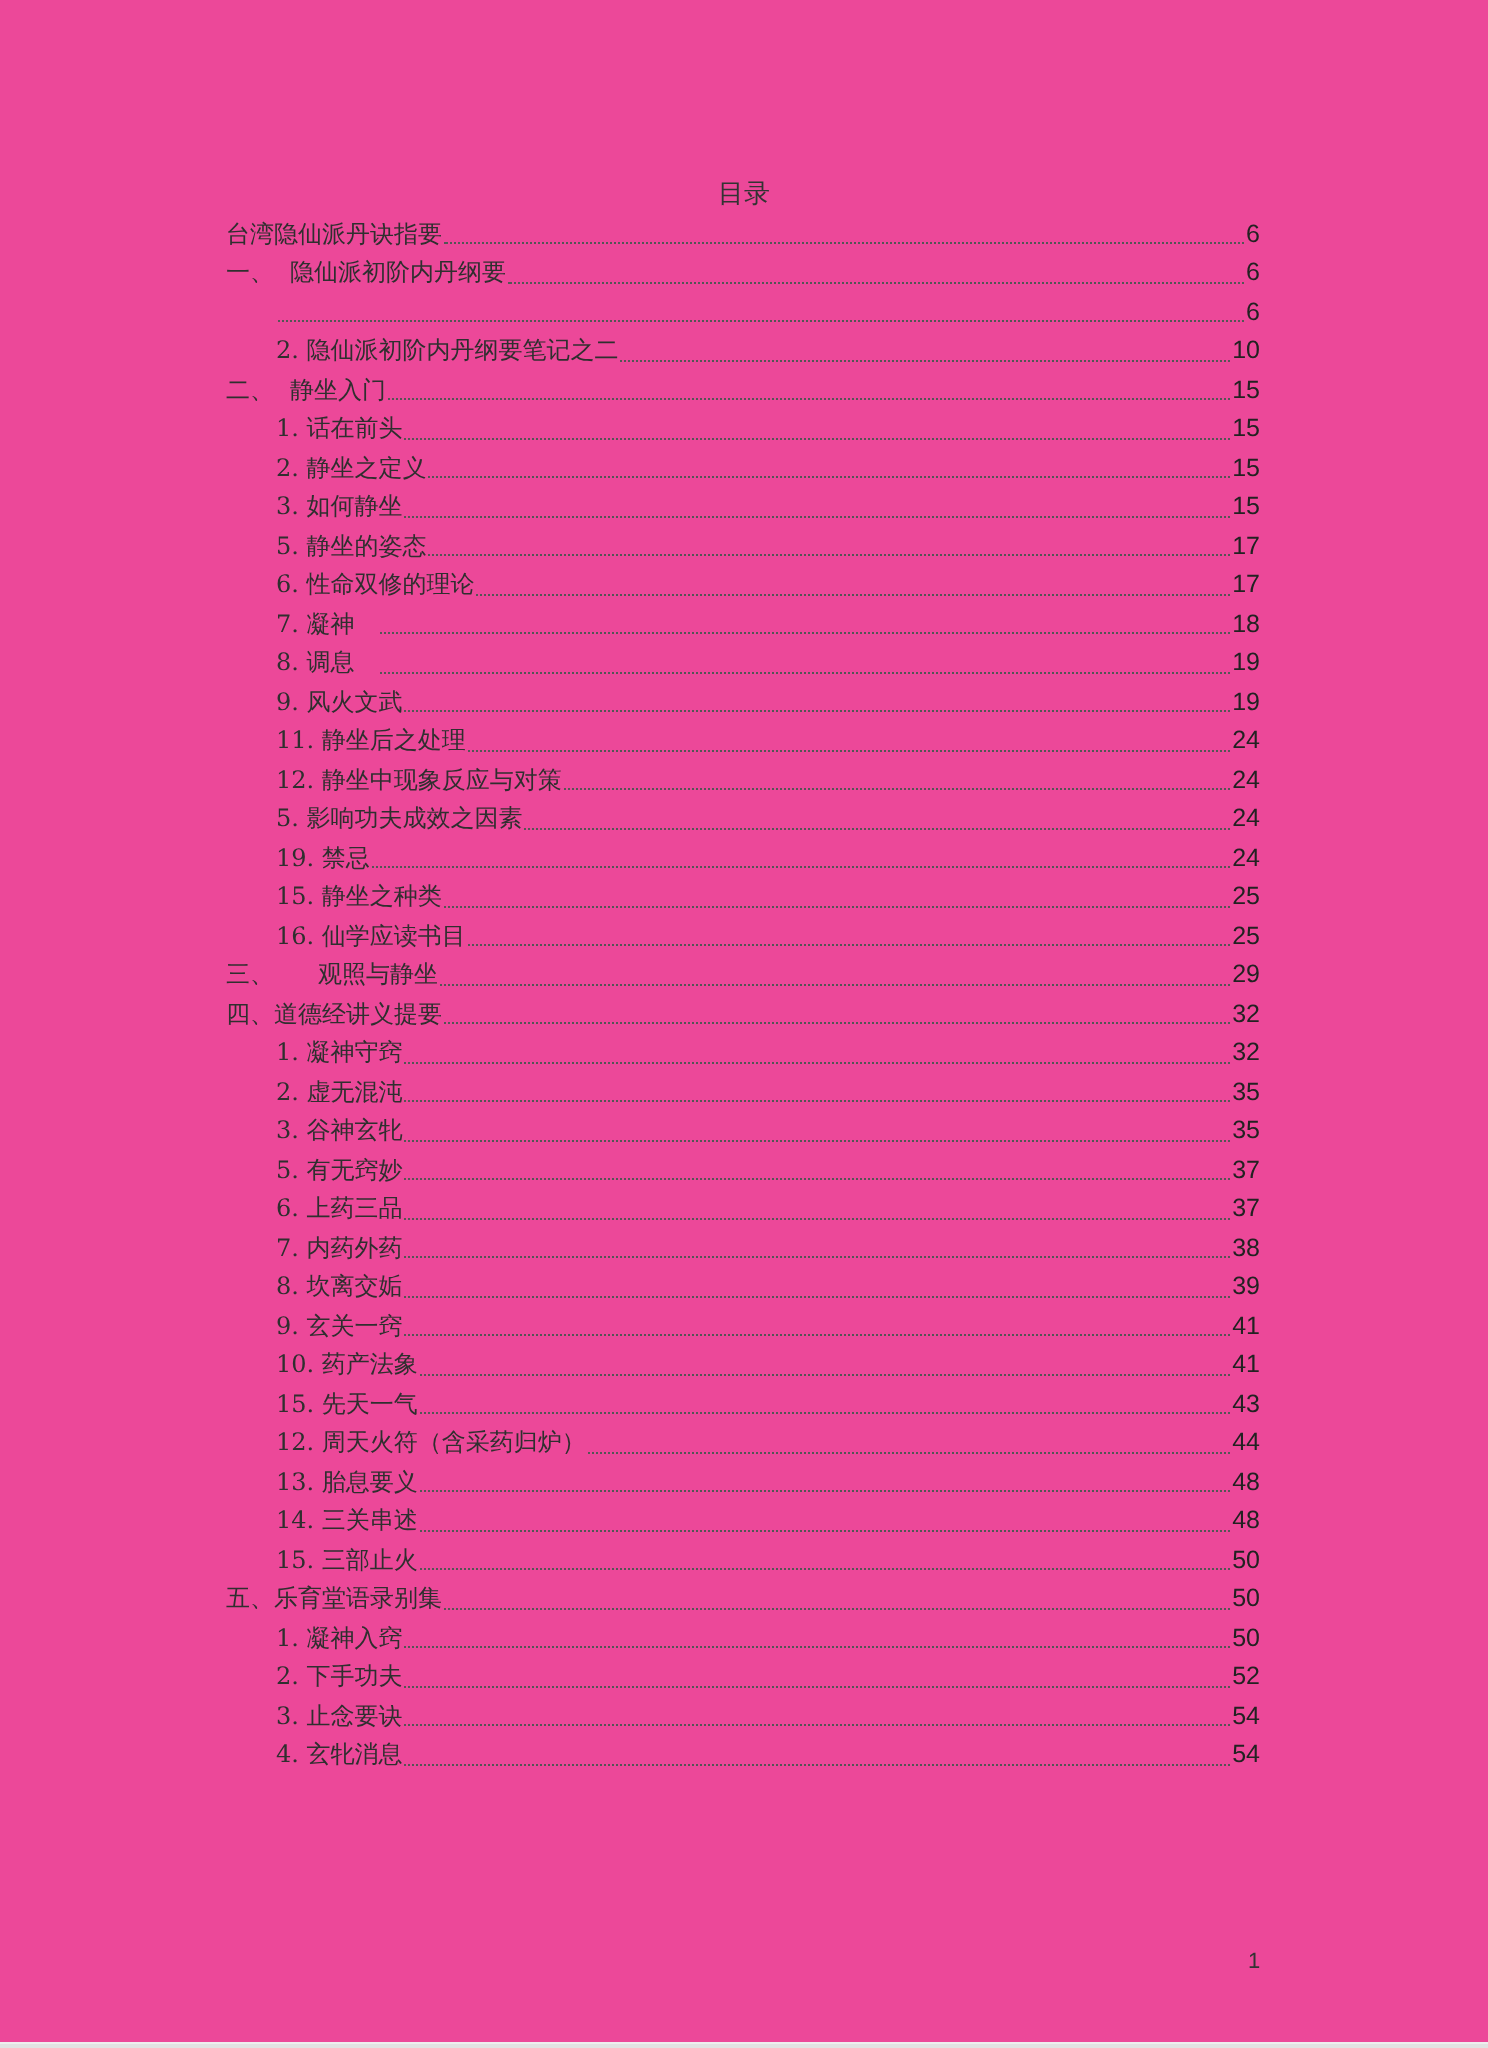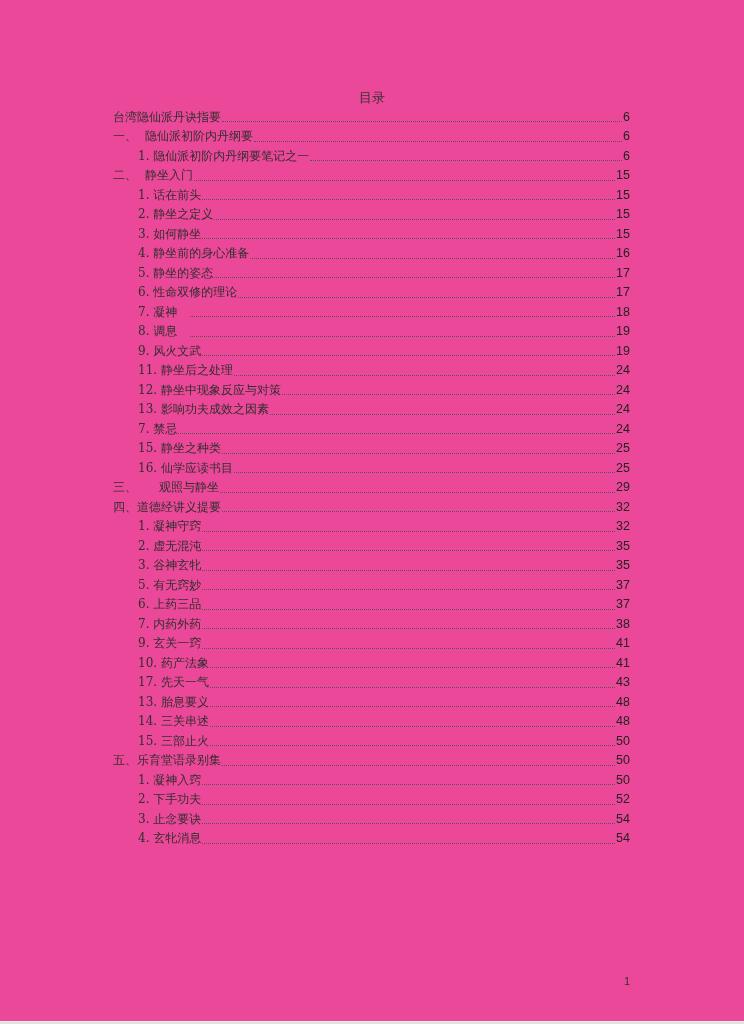--- a/index.html
+++ b/index.html
@@ -101,23 +101,27 @@
       <span class="dots"></span>
       <span class="page-num">6</span>
     </li>
     <li class="toc-row l1">
       <span class="num">一、</span>
       <span class="label">隐仙派初阶内丹纲要</span>
       <span class="dots"></span>
       <span class="page-num">6</span>
     </li>
     <li class="toc-row l2">
-      <span class="label">1. 隐仙派初阶内丹纲要笔记之一</span>
       <span class="dots"></span>
       <span class="page-num">6</span>
+    </li>
+    <li class="toc-row l2">
+      <span class="label">2. 隐仙派初阶内丹纲要笔记之二</span>
+      <span class="dots"></span>
+      <span class="page-num">10</span>
     </li>
     <li class="toc-row l1">
       <span class="num">二、</span>
       <span class="label">静坐入门</span>
       <span class="dots"></span>
       <span class="page-num">15</span>
     </li>
     <li class="toc-row l2">
       <span class="label">1. 话在前头</span>
       <span class="dots"></span>
@@ -127,25 +131,20 @@
       <span class="label">2. 静坐之定义</span>
       <span class="dots"></span>
       <span class="page-num">15</span>
     </li>
     <li class="toc-row l2">
       <span class="label">3. 如何静坐</span>
       <span class="dots"></span>
       <span class="page-num">15</span>
     </li>
     <li class="toc-row l2">
-      <span class="label">4. 静坐前的身心准备</span>
-      <span class="dots"></span>
-      <span class="page-num">16</span>
-    </li>
-    <li class="toc-row l2">
       <span class="label">5. 静坐的姿态</span>
       <span class="dots"></span>
       <span class="page-num">17</span>
     </li>
     <li class="toc-row l2">
       <span class="label">6. 性命双修的理论</span>
       <span class="dots"></span>
       <span class="page-num">17</span>
     </li>
     <li class="toc-row l2">
@@ -167,26 +166,26 @@
       <span class="label">11. 静坐后之处理</span>
       <span class="dots"></span>
       <span class="page-num">24</span>
     </li>
     <li class="toc-row l2">
       <span class="label">12. 静坐中现象反应与对策</span>
       <span class="dots"></span>
       <span class="page-num">24</span>
     </li>
     <li class="toc-row l2">
-      <span class="label">13. 影响功夫成效之因素</span>
+      <span class="label">5. 影响功夫成效之因素</span>
       <span class="dots"></span>
       <span class="page-num">24</span>
     </li>
     <li class="toc-row l2">
-      <span class="label">7. 禁忌</span>
+      <span class="label">19. 禁忌</span>
       <span class="dots"></span>
       <span class="page-num">24</span>
     </li>
     <li class="toc-row l2">
       <span class="label">15. 静坐之种类</span>
       <span class="dots"></span>
       <span class="page-num">25</span>
     </li>
     <li class="toc-row l2">
       <span class="label">16. 仙学应读书目</span>
@@ -229,33 +228,43 @@
       <span class="label">6. 上药三品</span>
       <span class="dots"></span>
       <span class="page-num">37</span>
     </li>
     <li class="toc-row l2">
       <span class="label">7. 内药外药</span>
       <span class="dots"></span>
       <span class="page-num">38</span>
     </li>
     <li class="toc-row l2">
+      <span class="label">8. 坎离交姤</span>
+      <span class="dots"></span>
+      <span class="page-num">39</span>
+    </li>
+    <li class="toc-row l2">
       <span class="label">9. 玄关一窍</span>
       <span class="dots"></span>
       <span class="page-num">41</span>
     </li>
     <li class="toc-row l2">
       <span class="label">10. 药产法象</span>
       <span class="dots"></span>
       <span class="page-num">41</span>
     </li>
     <li class="toc-row l2">
-      <span class="label">17. 先天一气</span>
+      <span class="label">15. 先天一气</span>
       <span class="dots"></span>
       <span class="page-num">43</span>
+    </li>
+    <li class="toc-row l2">
+      <span class="label">12. 周天火符（含采药归炉）</span>
+      <span class="dots"></span>
+      <span class="page-num">44</span>
     </li>
     <li class="toc-row l2">
       <span class="label">13. 胎息要义</span>
       <span class="dots"></span>
       <span class="page-num">48</span>
     </li>
     <li class="toc-row l2">
       <span class="label">14. 三关串述</span>
       <span class="dots"></span>
       <span class="page-num">48</span>

